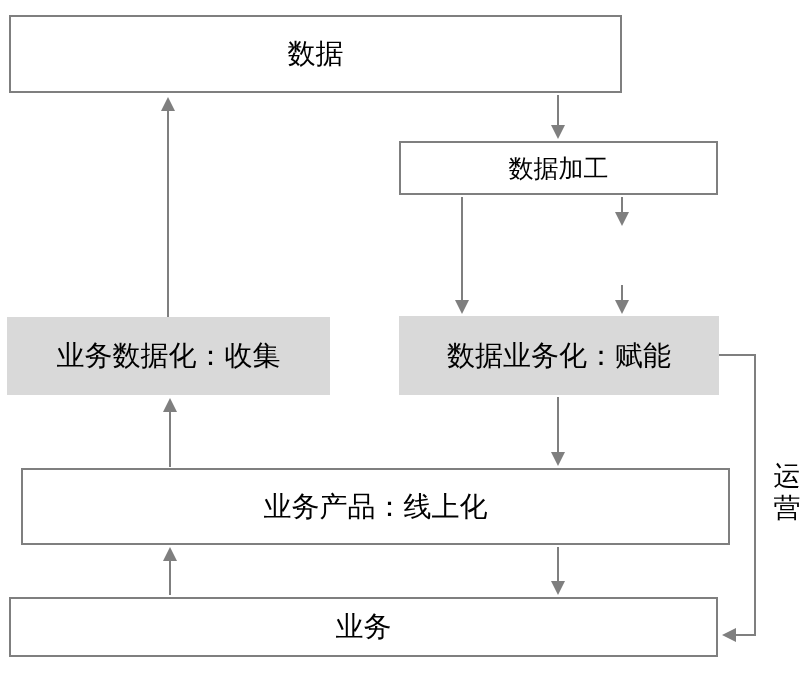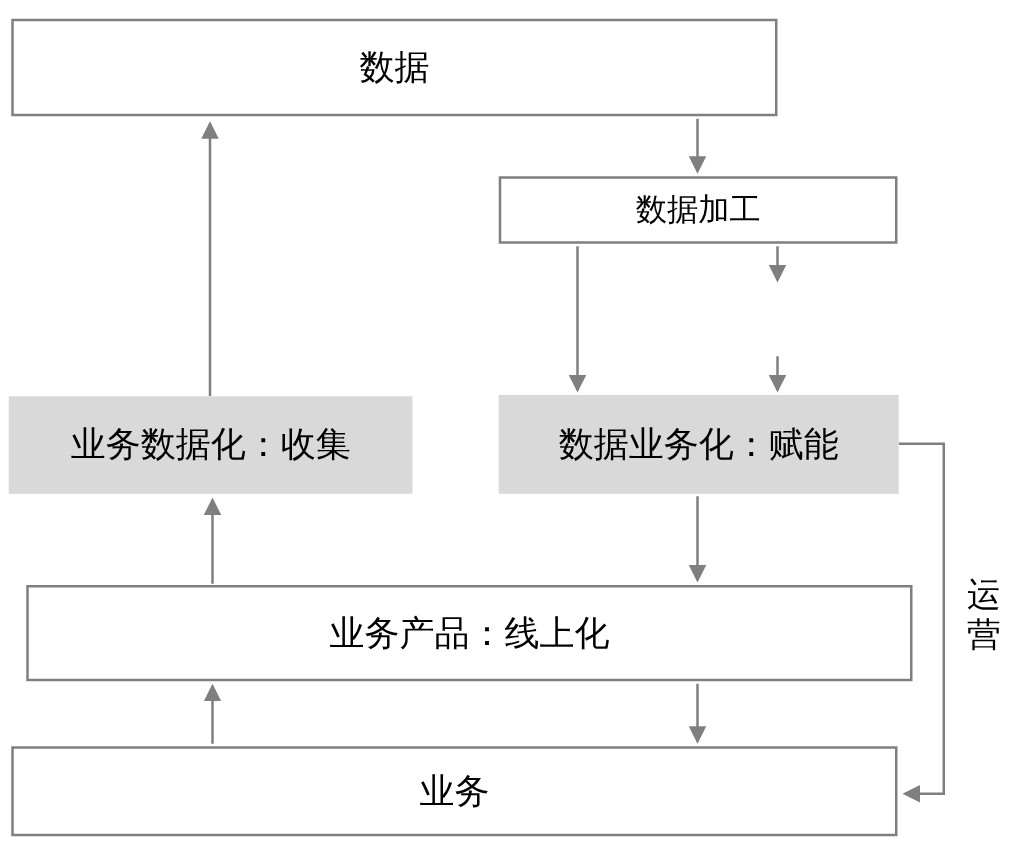--- a/index.html
+++ b/index.html
@@ -29,21 +29,21 @@
     white-space:nowrap;
   }
   .box-white{background:var(--bg);border:2px solid var(--line);}
   .box-gray{background:var(--fill-gray);border:none;}
   .node-data       {left:9px;  top:15px;  width:613px; height:78px;}
   .node-processing {left:399px;top:141px; width:319px; height:54px; font-size:25px;align-items:center;}
   .node-analysis   {left:527px;top:228px; width:191px; height:55px; font-size:25px;}
   .node-collect    {left:7px;  top:317px; width:323px; height:78px;}
   .node-empower    {left:399px;top:316px; width:320px; height:79px;text-align:right;}
   .node-product    {left:9px;  top:468px; width:709px; height:77px;margin-left:12px;}
-  .node-business   {left:9px;  top:597px; width:709px; height:72px;}
+  .node-business   {left:9px;  top:597px; width:709px; height:60px;}
   .edge-label{
     position:absolute;
     left:768px;top:460px;width:38px;
     font-size:27px;line-height:32px;
     text-align:center;
     word-break:break-all;
   }
 </style>
 </head>
 <body>

